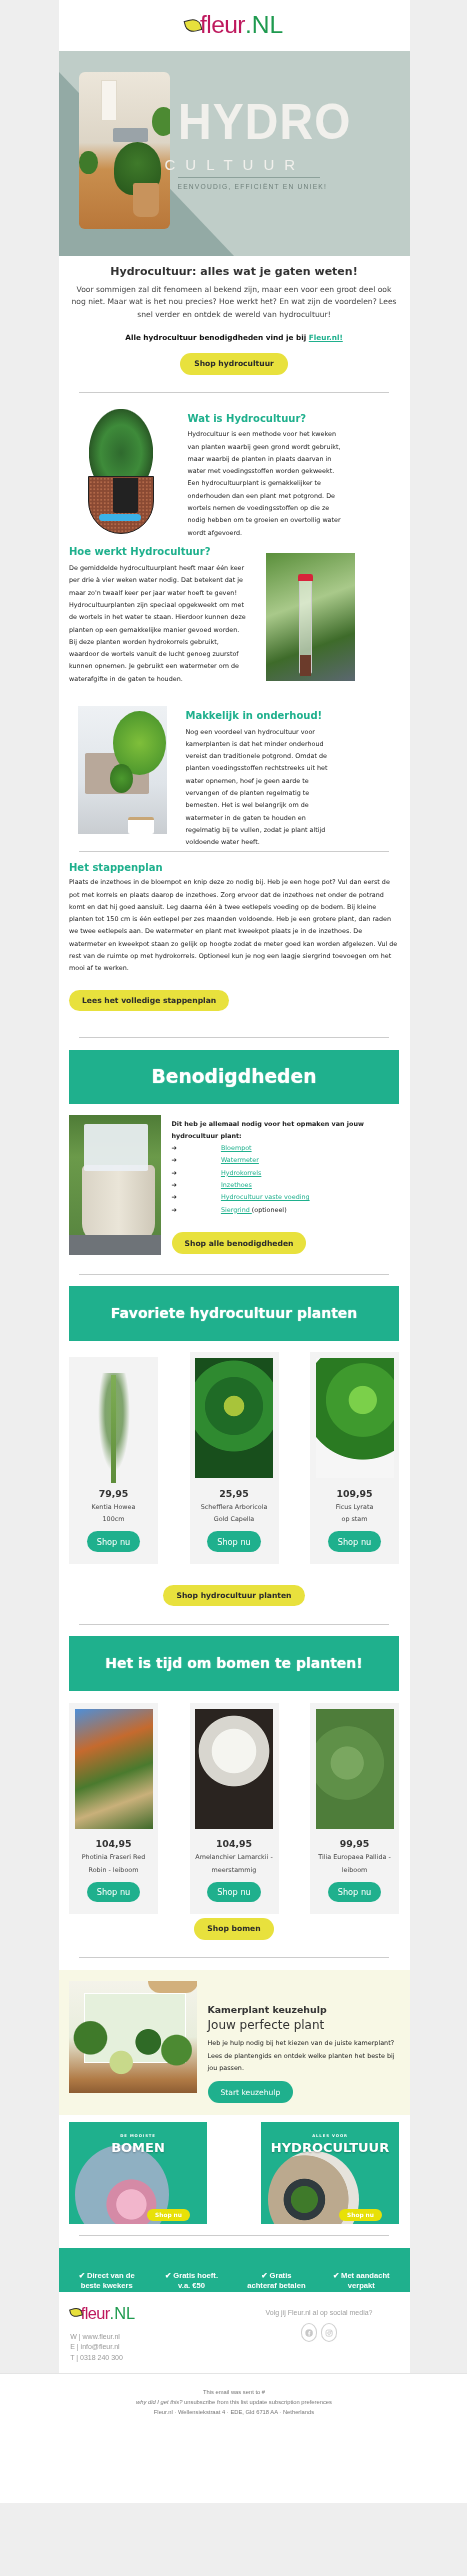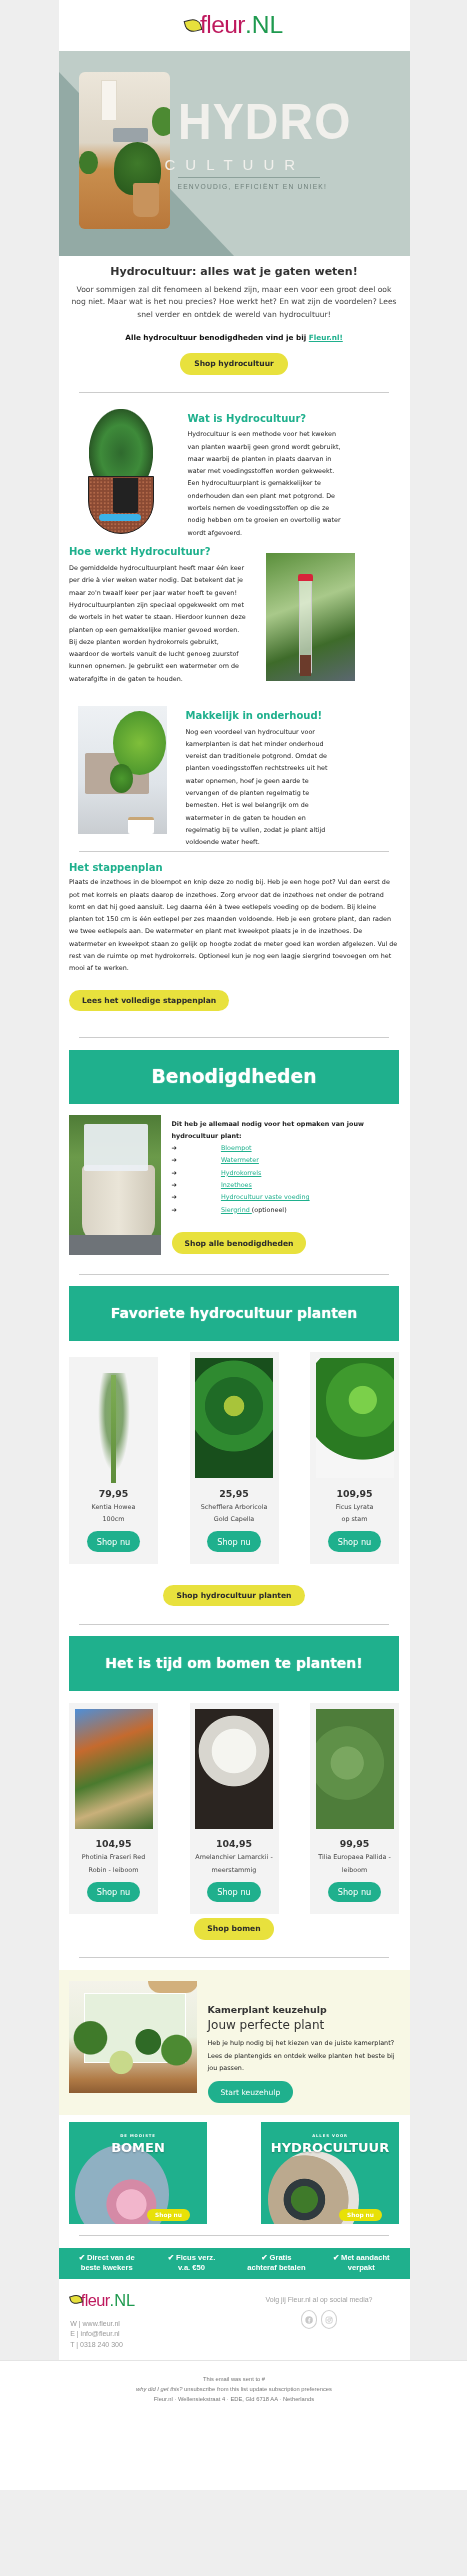--- a/index.html
+++ b/index.html
@@ -126,21 +126,21 @@
   .tiles { display: flex; justify-content: space-between; padding: 7px 10.5px 0; }
   .tile { width: 138px; height: 102px; background: #1fb08d; position: relative; overflow: hidden; text-align: center; color: #fff; }
   .tile .kicker { font-size: 3.8px; letter-spacing: 0.9px; margin-top: 11.7px; font-weight: bold; }
   .tile .big { font-size: 13px; font-weight: bold; margin-top: 1.2px; position: relative; z-index: 2; text-shadow: 0 0.6px 1.8px rgba(0,0,0,0.25); }
   .tile .circle { position: absolute; left: 5.8px; top: 23.4px; width: 94px; height: 99px; border-radius: 50%; }
   .tile.bomen .circle { background: radial-gradient(circle at 60% 60%, #f2b6cc 0 18%, #d58aa6 19% 30%, #8fb0c2 31%); }
   .tile.hydro .circle { left: 7px; top: 29px; width: 91px; height: 97px; background: radial-gradient(circle at 40% 50%, #3f7a2a 0 18%, #2f3a3e 19% 28%, #bba98e 29% 60%, #e6e3dc 61%); }
   .tile .shop { position: absolute; right: 17px; top: 87px; background: #e8e107; color: #fff; font-size: 5.8px; font-weight: bold; padding: 2.9px 8.2px; border-radius: 7px; z-index: 3; }
 
   
-  .usp { background: #1fb08d; height: 31px; display: flex; align-items: center; justify-content: space-around; padding: 0 5.8px; margin-top: 11.7px; }
+  .usp { background: #1fb08d; height: 44px; display: flex; align-items: flex-end; justify-content: space-around; padding: 0 5.8px; margin-top: 11.7px; }
   .usp .item { color: #fff; font-family: "Liberation Sans", sans-serif; font-weight: bold; font-size: 7.6px; text-align: center; line-height: 10.5px; width: 79px; }
   .usp .check { display: inline-block; margin-right: 1.8px; }
 
   
   .footer { display: flex; padding: 13px 11.7px 17.5px; height: 81px; }
   .footer .left { width: 170px; }
   .footer .contact { margin-top: 10.5px; font-family: "Liberation Sans", sans-serif; font-size: 7px; color: #999; line-height: 10.5px; }
   .footer .contact a { color: #999; }
   .footer .right { flex: 1; text-align: center; }
   .footer .right .q { font-family: "Liberation Sans", sans-serif; font-size: 7px; color: #a0a0a0; margin-top: 4.7px; }
@@ -354,21 +354,21 @@
       <div class="kicker" style="position:relative; z-index:2;">ALLES VOOR</div>
       <div class="big">HYDROCULTUUR</div>
       <div class="shop">Shop nu</div>
     </div>
   </div>
 
   <div class="divider" style="margin-top:11.7px;"></div>
 
   <div class="usp">
     <div class="item"><span class="check">✔</span><span>Direct van de</span><br><span>beste kwekers</span></div>
-    <div class="item"><span class="check">✔</span><span>Ficus verz.</span><br><span>v.a. €50</span></div>
+    <div class="item"><span class="check">✔</span><span>Gratis hoeft.</span><br><span>v.a. €50</span></div>
     <div class="item"><span class="check">✔</span><span>Gratis</span><br><span>achteraf betalen</span></div>
     <div class="item"><span class="check">✔</span><span>Met aandacht</span><br><span>verpakt</span></div>
   </div>
 
   <div class="footer">
     <div class="left">
       <a class="logo small" style="text-decoration:none;">
         <span class="leaf"></span>
         <span class="word">fleur</span>
         <span class="tld">.NL</span>

